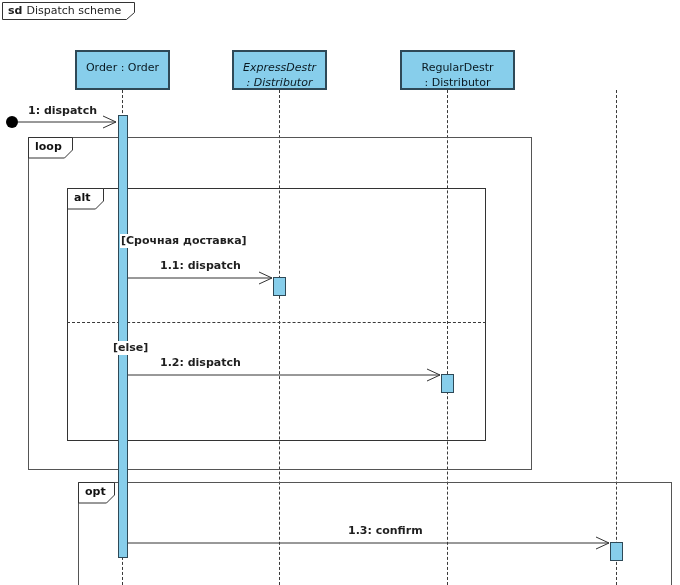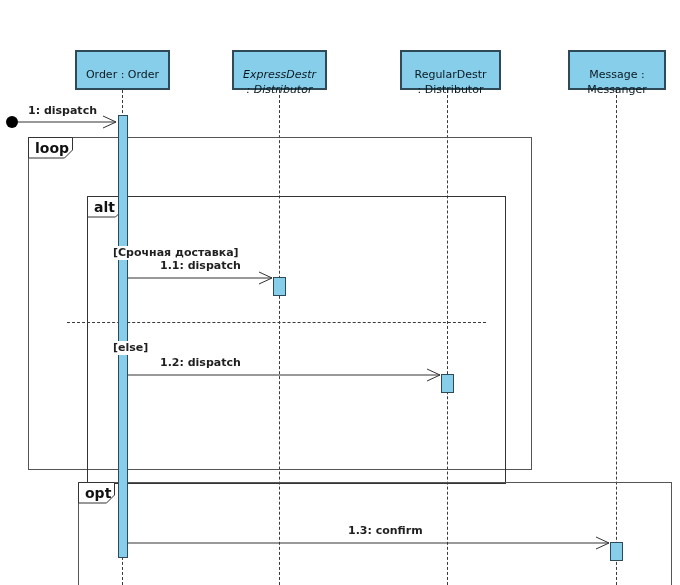--- a/index.html
+++ b/index.html
@@ -11,25 +11,25 @@
   body{font-family:"DejaVu Sans","Liberation Sans",sans-serif;}
   #canvas{position:relative;width:680px;height:585px;overflow:hidden;background:var(--background);color:var(--text-color);font-size:11px;}
 
   
   .lifeline{position:absolute;width:0;border-left:1px dashed #3a3a3a;top:90px;height:495px;z-index:1;}
 
   
   .frame{position:absolute;border:1px solid var(--frame-border);background:transparent;z-index:2;}
   .frame.alt{border-color:var(--alt-border);}
   .pentagon{position:absolute;left:-1px;top:-1px;z-index:3;}
-  .pentagon span{position:absolute;left:7px;top:3px;font-weight:bold;font-size:14px;color:#111;white-space:nowrap;}
+  .pentagon span{position:absolute;left:7px;top:3px;font-weight:bold;font-size:11px;color:#111;white-space:nowrap;}
   .separator{position:absolute;border-top:1px dashed #3a3a3a;height:0;z-index:2;}
 
   
-  .head{position:absolute;top:50px;height:40px;background:var(--lifeline-fill);border:2px solid var(--lifeline-border);text-align:center;padding-top:15px;line-height:15px;z-index:3;color:#0a1a22;}
+  .head{position:absolute;top:50px;height:40px;background:var(--lifeline-fill);border:2px solid var(--lifeline-border);text-align:center;padding-top:8px;line-height:15px;z-index:3;color:#0a1a22;}
   .head div{white-space:nowrap;}
 
   
   .activation{position:absolute;background:var(--lifeline-fill);border:1px solid var(--lifeline-border);z-index:4;}
 
   
   #arrows{position:absolute;left:0;top:0;z-index:5;}
 
   
   .msg-label,.guard{position:absolute;white-space:nowrap;z-index:6;line-height:14px;font-weight:bold;}
@@ -38,36 +38,45 @@
   
   #title{position:absolute;left:2px;top:2px;z-index:7;}
   #title .title-text{position:absolute;left:6px;top:2px;display:flex;gap:4px;white-space:nowrap;}
   #title .kw{font-weight:bold;}
 </style>
 </head>
 <body>
 
 <div id="canvas">
 
+  <div id="title">
+    <svg width="136" height="20">
+      <polygon points="0.5,0.5 132.5,0.5 132.5,10.5 124.5,17.5 0.5,17.5" fill="#fff" stroke="#333" stroke-width="1"></polygon>
+    </svg>
+    <div class="title-text">
+      <span class="kw">sd</span>
+      <span>Dispatch scheme</span>
+    </div>
+  </div>
 
   <div class="lifeline" style="left:122px;"></div>
   <div class="lifeline" style="left:279px;"></div>
   <div class="lifeline" style="left:447px;"></div>
   <div class="lifeline" style="left:616px;"></div>
 
   <div class="frame" style="left:28px;top:137px;width:504px;height:333px;">
     <div class="pentagon">
       <svg width="46" height="22">
           <polygon points="0.5,0.5 44.5,0.5 44.5,13 36.5,21 0.5,21" fill="#fff" stroke="#333" stroke-width="1"></polygon>
         </svg>
       <span>loop</span>
     </div>
   </div>
 
-  <div class="frame alt" style="left:67px;top:196px;width:419px;height:288px;margin-left:20px;">
+  <div class="frame alt" style="left:67px;top:188px;width:419px;height:253px;">
     <div class="pentagon">
       <svg width="38" height="22">
           <polygon points="0.5,0.5 36.5,0.5 36.5,13 28.5,21 0.5,21" fill="#fff" stroke="#333" stroke-width="1"></polygon>
         </svg>
       <span>alt</span>
     </div>
   </div>
   <div class="separator" style="left:67px;top:322px;width:419px;"></div>
 
   <div class="frame" style="left:78px;top:482px;width:594px;height:120px;">
@@ -79,27 +88,23 @@
     </div>
   </div>
 
   <div class="head" style="left:75px;width:95px;">
     <div>Order : Order</div>
   </div>
   <div class="head" style="left:232px;width:95px;font-style:italic;">
     <div>ExpressDestr</div>
     <div>: Distributor</div>
   </div>
-  <div class="head" style="left:400px;width:101px;">
+  <div class="head" style="left:400px;width:115px;">
     <div>RegularDestr</div>
     <div>: Distributor</div>
-  </div>
-  <div class="head" style="left:568px;width:98px;">
-    <div>Message :</div>
-    <div>Messanger</div>
   </div>
 
   <div class="activation" style="left:118px;top:115px;width:10px;height:443px;"></div>
   <div class="activation" style="left:273px;top:277px;width:13px;height:19px;"></div>
   <div class="activation" style="left:441px;top:374px;width:13px;height:19px;"></div>
   <div class="activation" style="left:610px;top:542px;width:13px;height:19px;"></div>
 
   <svg id="arrows" width="680" height="585">
     <g stroke="#333" stroke-width="1" fill="none">
 
@@ -119,21 +124,21 @@
         <polyline points="427,369 440,375 427,381"></polyline>
       </g>
 
       <g>
         <line x1="128" y1="543" x2="609" y2="543"></line>
         <polyline points="596,537 609,543 596,549"></polyline>
       </g>
     </g>
   </svg>
 
-  <div class="guard" style="left:112px;top:234px;margin-top:12px;">[Срочная доставка]</div>
+  <div class="guard" style="left:120px;top:234px;">[Срочная доставка]</div>
   <div class="guard" style="left:112px;top:341px;text-align:center;">[else]</div>
 
   <div class="msg-label" style="left:28px;top:104px;">1: dispatch</div>
   <div class="msg-label" style="left:160px;top:259px;">1.1: dispatch</div>
   <div class="msg-label" style="left:160px;top:356px;">1.2: dispatch</div>
   <div class="msg-label" style="left:304px;top:524px;margin-left:44px;">1.3: confirm</div>
 
 </div>
 
 </body></html>

